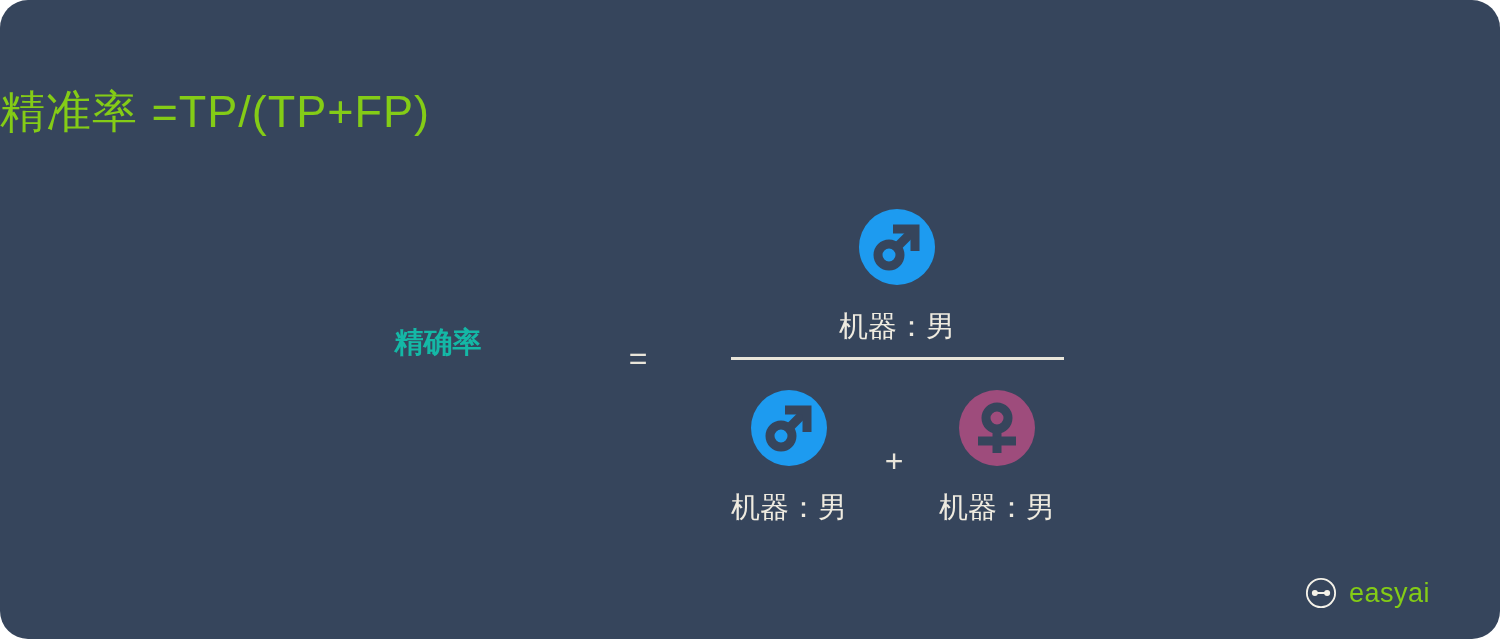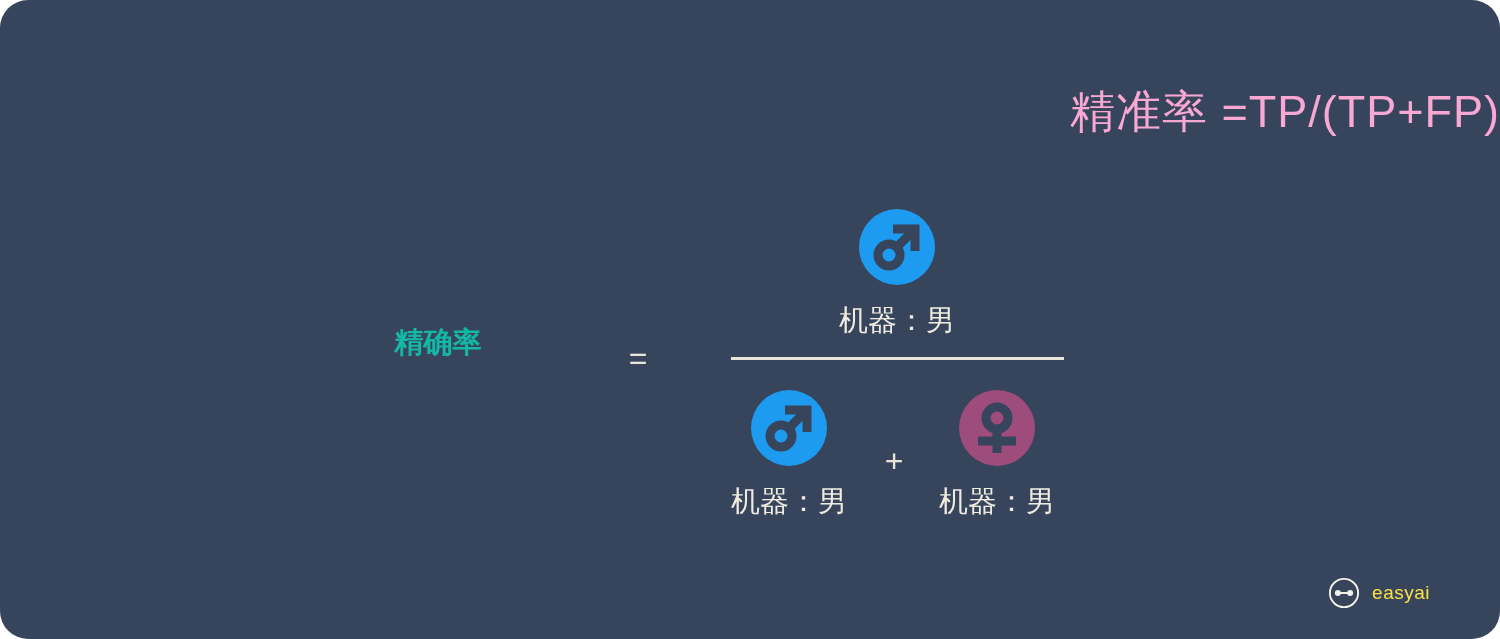--- a/index.html
+++ b/index.html
@@ -14,24 +14,24 @@
     height: 639px;
     background: #36455c;
     border-radius: 28px;
     overflow: hidden;
   }
   .title {
     position: absolute;
     top: 82px;
     left: 0;
     width: 100%;
-    text-align: right;
+    text-align: left;
     font-size: 45px;
     font-weight: 500;
-    color: #f9a8d4;
+    color: #84cc16;
     letter-spacing: 1px;
   }
   .lhs-label {
     position: absolute;
     top: 322px;
     left: 318px;
     width: 240px;
     text-align: center;
     color: #14b8a6;
     font-size: 29px;
@@ -44,21 +44,21 @@
     left: 618px;
     width: 40px;
     text-align: center;
     color: #e9e5da;
     font-size: 32px;
     font-weight: 500;
   }
   .icon-group { position: absolute; width: 160px; text-align: center; }
   .icon-group .glyph { display: inline-block; width: 76px; height: 76px; }
   .icon-group .caption {
-    margin-top: 12px;
+    margin-top: 18px;
     color: #efebe0;
     font-size: 29px;
     white-space: nowrap;
   }
   .numerator-group { top: 209px; left: 817px; }
   .fraction-line {
     position: absolute;
     top: 357px;
     left: 731px;
     width: 333px;
@@ -80,22 +80,22 @@
   .brand {
     position: absolute;
     right: 70px;
     bottom: 30px;
     display: flex;
     align-items: center;
     gap: 12px;
   }
   .brand .logo-glyph { width: 32px; height: 32px; display: block; }
   .brand .brand-text {
-    color: #fde047;
-    font-size: 19px;
+    color: #84cc16;
+    font-size: 27px;
     font-weight: 500;
     letter-spacing: 0.5px;
   }
 </style>
 </head>
 <body>
 
 <div class="card">
 
   <div class="title">精准率 =TP/(TP+FP)</div>

